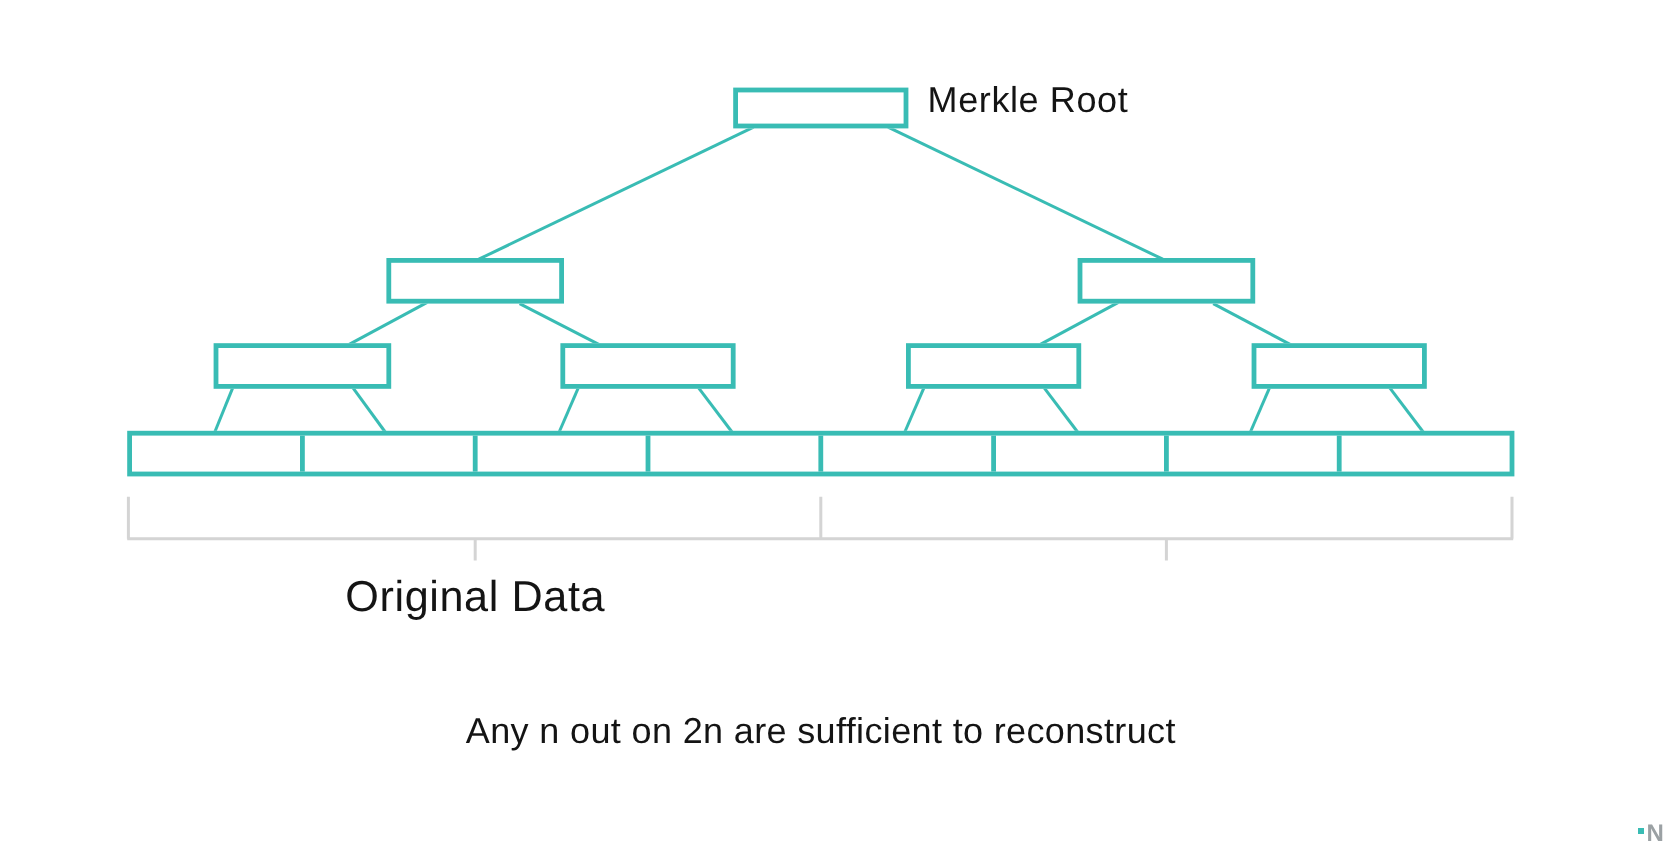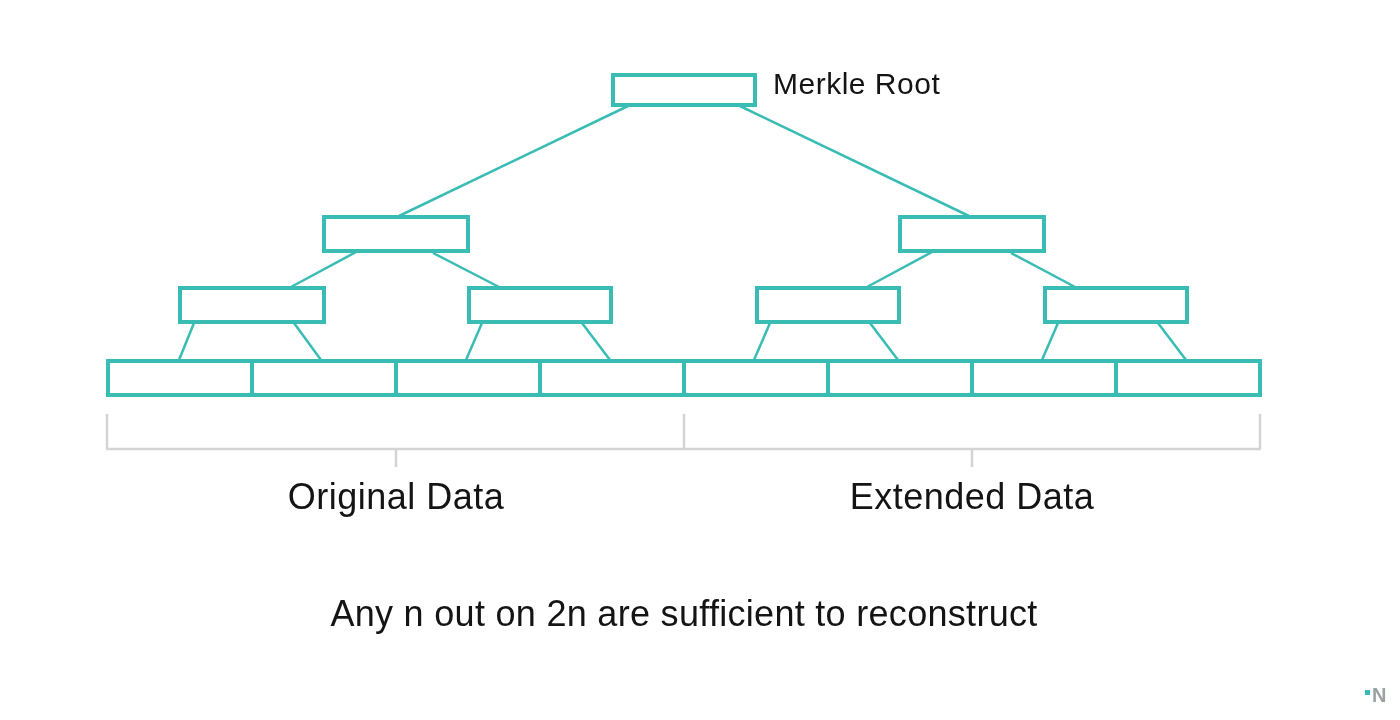--- a/index.html
+++ b/index.html
@@ -34,21 +34,21 @@
     display:flex;background:#fff;
   }
   .leaf-cell{flex:1 1 0;border-left:4px solid var(--accent);}
   .leaf-cell:first-child{border-left:none;}
 
   .lbl{position:absolute;white-space:nowrap;color:var(--text);}
   #root-label{left:773px;top:66px;height:36px;line-height:36px;font-size:30px;letter-spacing:.5px;}
   .group-label{top:476px;width:360px;text-align:center;font-size:36px;letter-spacing:.5px;}
   #orig-label{left:216px;}
   #ext-label{left:792px;}
-  #caption{left:284px;top:593px;width:800px;text-align:center;font-size:36px;letter-spacing:.3px;}
+  #caption{left:284px;top:593px;width:800px;text-align:center;font-size:30px;letter-spacing:.3px;}
 
   .logo{position:absolute;left:1365px;top:683px;display:flex;align-items:flex-start;}
   .logo .dot{width:5px;height:5px;background:var(--accent);margin:7px 2px 0 0;}
   .logo .n{font-size:20px;font-weight:bold;color:var(--muted);line-height:24px;letter-spacing:.5px;}
 </style>
 </head>
 <body>
 
 <div class="stage">
 
@@ -88,21 +88,20 @@
       <div class="leaf-cell"></div>
       <div class="leaf-cell"></div>
       <div class="leaf-cell"></div>
       <div class="leaf-cell"></div>
       <div class="leaf-cell"></div>
       <div class="leaf-cell"></div>
     </div>
 
   <div class="lbl" id="root-label">Merkle Root</div>
   <div class="lbl group-label" id="orig-label">Original Data</div>
-  <div class="lbl group-label" id="ext-label">Extended Data</div>
   <div class="lbl" id="caption">Any n out on 2n are sufficient to reconstruct</div>
 
   <div class="logo">
     <span class="dot"></span>
     <span class="n">N</span>
   </div>
 
 </div>
 
 </body></html>

